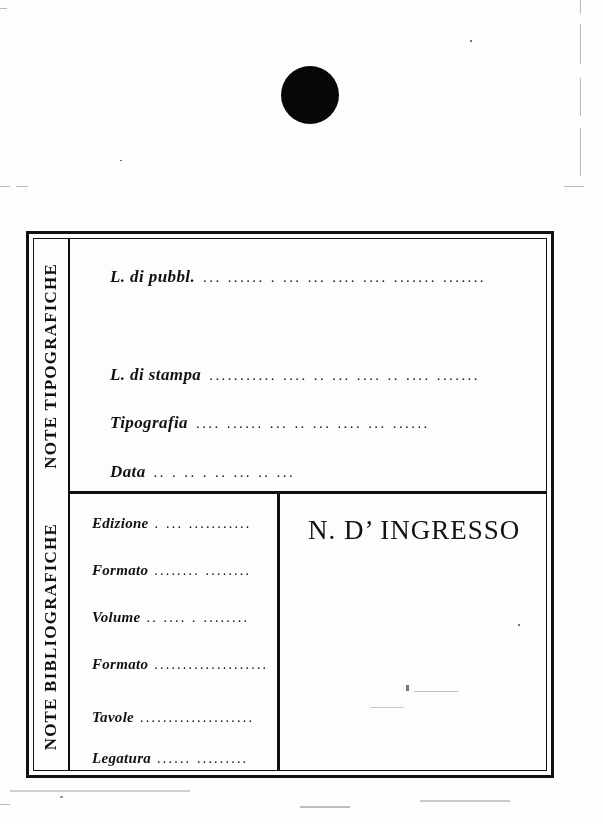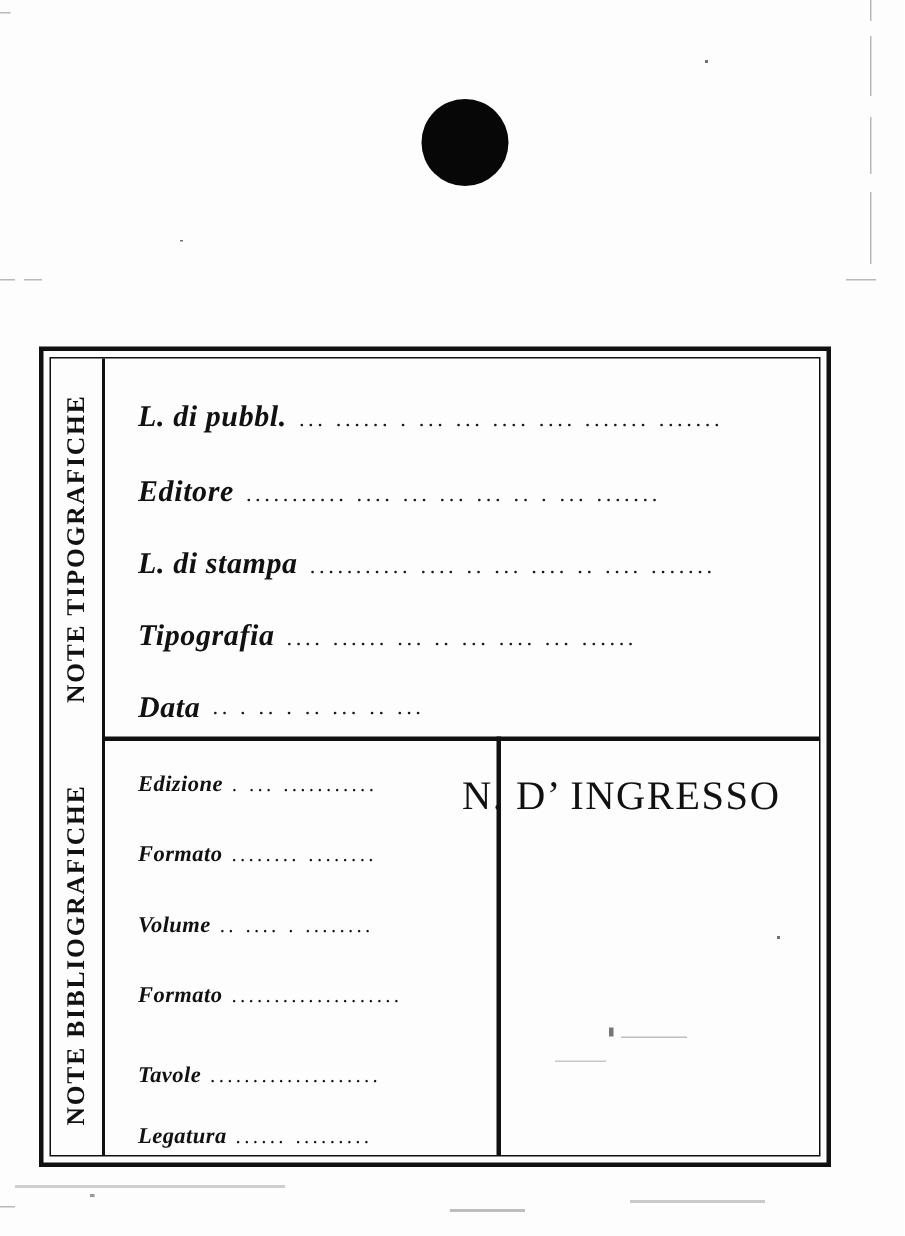--- a/index.html
+++ b/index.html
@@ -113,22 +113,23 @@
     height: 22px;
     display: flex;
     align-items: baseline;
     white-space: nowrap;
     overflow: hidden;
   }
   .row .fld {
     font-family: "Liberation Serif", serif;
     font-style: italic;
     font-weight: bold;
-    font-size: 20px;
+    font-size: 17px;
     letter-spacing: 0.4px;
+    margin-left: 18px;
   }
   .row .dots {
     margin-left: 8px;
     flex: 1;
     font-size: 15px;
     letter-spacing: 2.4px;
     color: #1a1a1a;
     overflow: hidden;
   }
 
@@ -138,21 +139,21 @@
     left: 36px;
     right: 0;
     top: 252px;
     bottom: 0;
   }
   .biblio-col {
     position: absolute;
     left: 0;
     top: 0;
     bottom: 0;
-    width: 264px;
+    width: 210px;
     border-right: 3px solid #111111;
     box-sizing: border-box;
   }
   .brow {
     position: absolute;
     left: 22px;
     right: 8px;
     height: 22px;
     display: flex;
     align-items: baseline;
@@ -219,24 +220,20 @@
         <div class="vlabel vlabel-bottom">
           <span>NOTE BIBLIOGRAFICHE</span>
         </div>
       </div>
 
       <div class="top-block">
         <div class="row" style="top:28px;">
           <span class="fld">L. di pubbl.</span>
           <span class="dots">...  ......   .   ...  ...  ....  ....   .......  .......</span>
         </div>
-        <div class="row" style="top:78px;">
-          <span class="fld">Editore</span>
-          <span class="dots">...........  ....  ...   ...   ...  ..  .  ...   .......</span>
-        </div>
         <div class="row" style="top:126px;">
           <span class="fld">L. di stampa</span>
           <span class="dots">...........  ....  ..  ...   ....  ..  ....   .......</span>
         </div>
         <div class="row" style="top:174px;">
           <span class="fld">Tipografia</span>
           <span class="dots">....   ......   ...    ..  ...   ....   ...   ......</span>
         </div>
         <div class="row" style="top:222px;align-items:center;">
           <span class="fld">Data</span>

